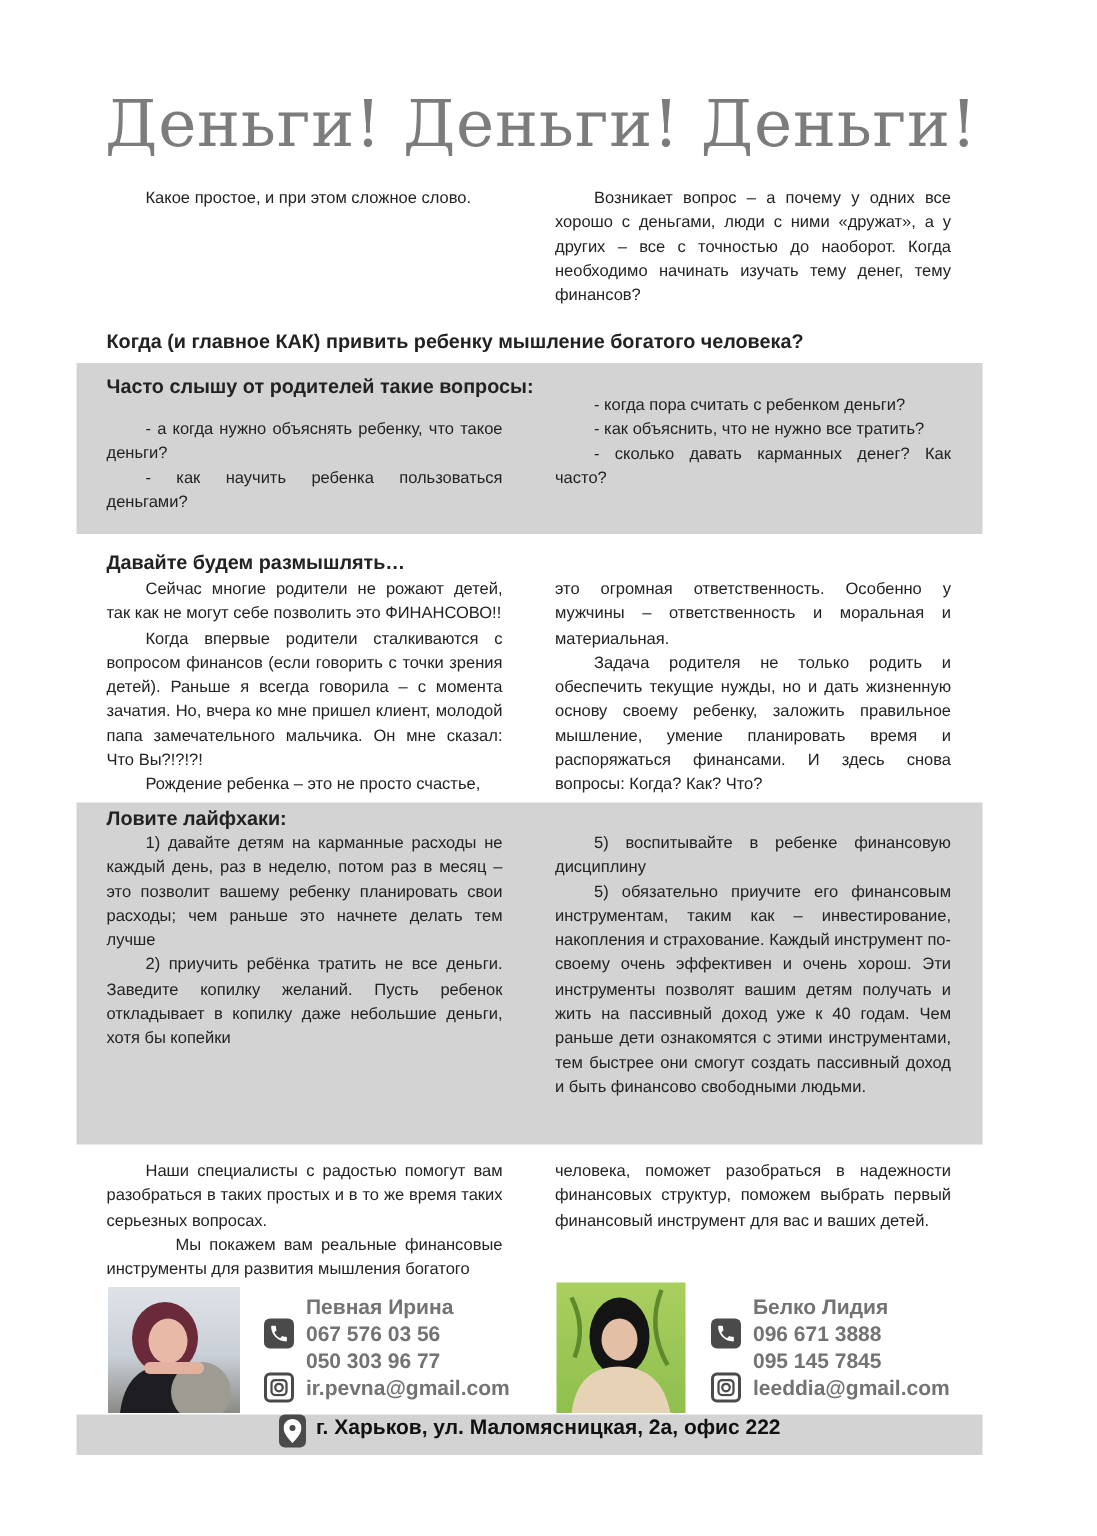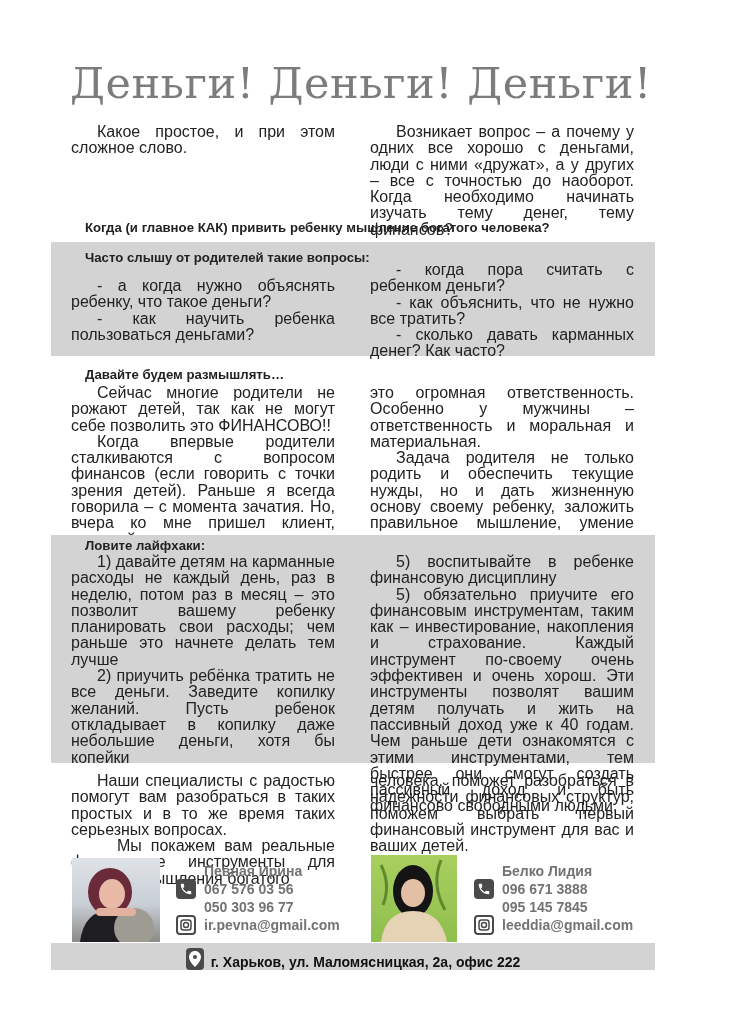--- a/index.html
+++ b/index.html
@@ -1,23 +1,23 @@
 <!DOCTYPE html>
 <html><head>
 <meta charset="utf-8">
 <style>
   html, body { margin:0; padding:0; background:#ffffff; }
   body { width:731px; height:1024px; position:relative; overflow:hidden;
          font-family:"Liberation Sans", sans-serif; color:#222; }
   .title { position:absolute; left:70px; top:58px; font-family:"DejaVu Serif", serif;
            font-size:43px; color:#7c7c7c; letter-spacing:0.5px; white-space:nowrap; margin:0; font-weight:normal; }
-  .col { position:absolute; font-size:16px; line-height:16.3px; text-align:justify; }
+  .col { position:absolute; font-size:11px; line-height:16.3px; text-align:justify; }
   .col p { margin:0; text-indent:26px; }
   .col p.noind { text-indent:0; }
-  .h { font-weight:bold; font-size:13.2px;margin-left:14px; }
+  .h { font-weight:bold; font-size:13.2px; }
   .gray { position:absolute; background:#d3d3d3; }
   .contact { position:absolute; font-weight:bold; font-size:14px; line-height:18px; color:#737373; }
   .contact .row { display:flex; align-items:center; height:18px; }
   .ico { width:20px; height:20px; border-radius:4px; background:#4a4a4a; display:inline-flex;
          align-items:center; justify-content:center; margin-right:8px; }
   .photo { position:absolute; }
 </style>
 </head>
 <body>
 
@@ -129,20 +129,20 @@
     <span class="ico" style="background:#fff; border:2px solid #4a4a4a; width:16px; height:16px;">
       <svg width="12" height="12" viewBox="0 0 24 24">
           <rect x="2" y="2" width="20" height="20" rx="5" fill="none" stroke="#4a4a4a" stroke-width="3"></rect>
           <circle cx="12" cy="12" r="5" fill="none" stroke="#4a4a4a" stroke-width="3"></circle>
         </svg>
     </span>
     <span>leeddia@gmail.com</span>
   </div>
 </div>
 
-<div class="gray" style="left:51px; top:943px; width:604px; height:27px; display:flex; align-items:flex-end; justify-content:center;">
+<div class="gray" style="left:51px; top:943px; width:604px; height:27px; display:flex; align-items:flex-start; justify-content:center;">
   <span class="ico" style="width:18px; height:22px; margin-right:7px;">
     <svg width="12" height="16" viewBox="0 0 24 32">
         <path fill="#fff" d="M12 0C5.4 0 0 5.4 0 12c0 9 12 20 12 20s12-11 12-20C24 5.4 18.6 0 12 0zm0 16a4 4 0 110-8 4 4 0 010 8z"></path>
       </svg>
   </span>
   <span style="font-weight:bold; font-size:14px; color:#111;">г. Харьков, ул. Маломясницкая, 2а, офис 222</span>
 </div>
 
 </body></html>

